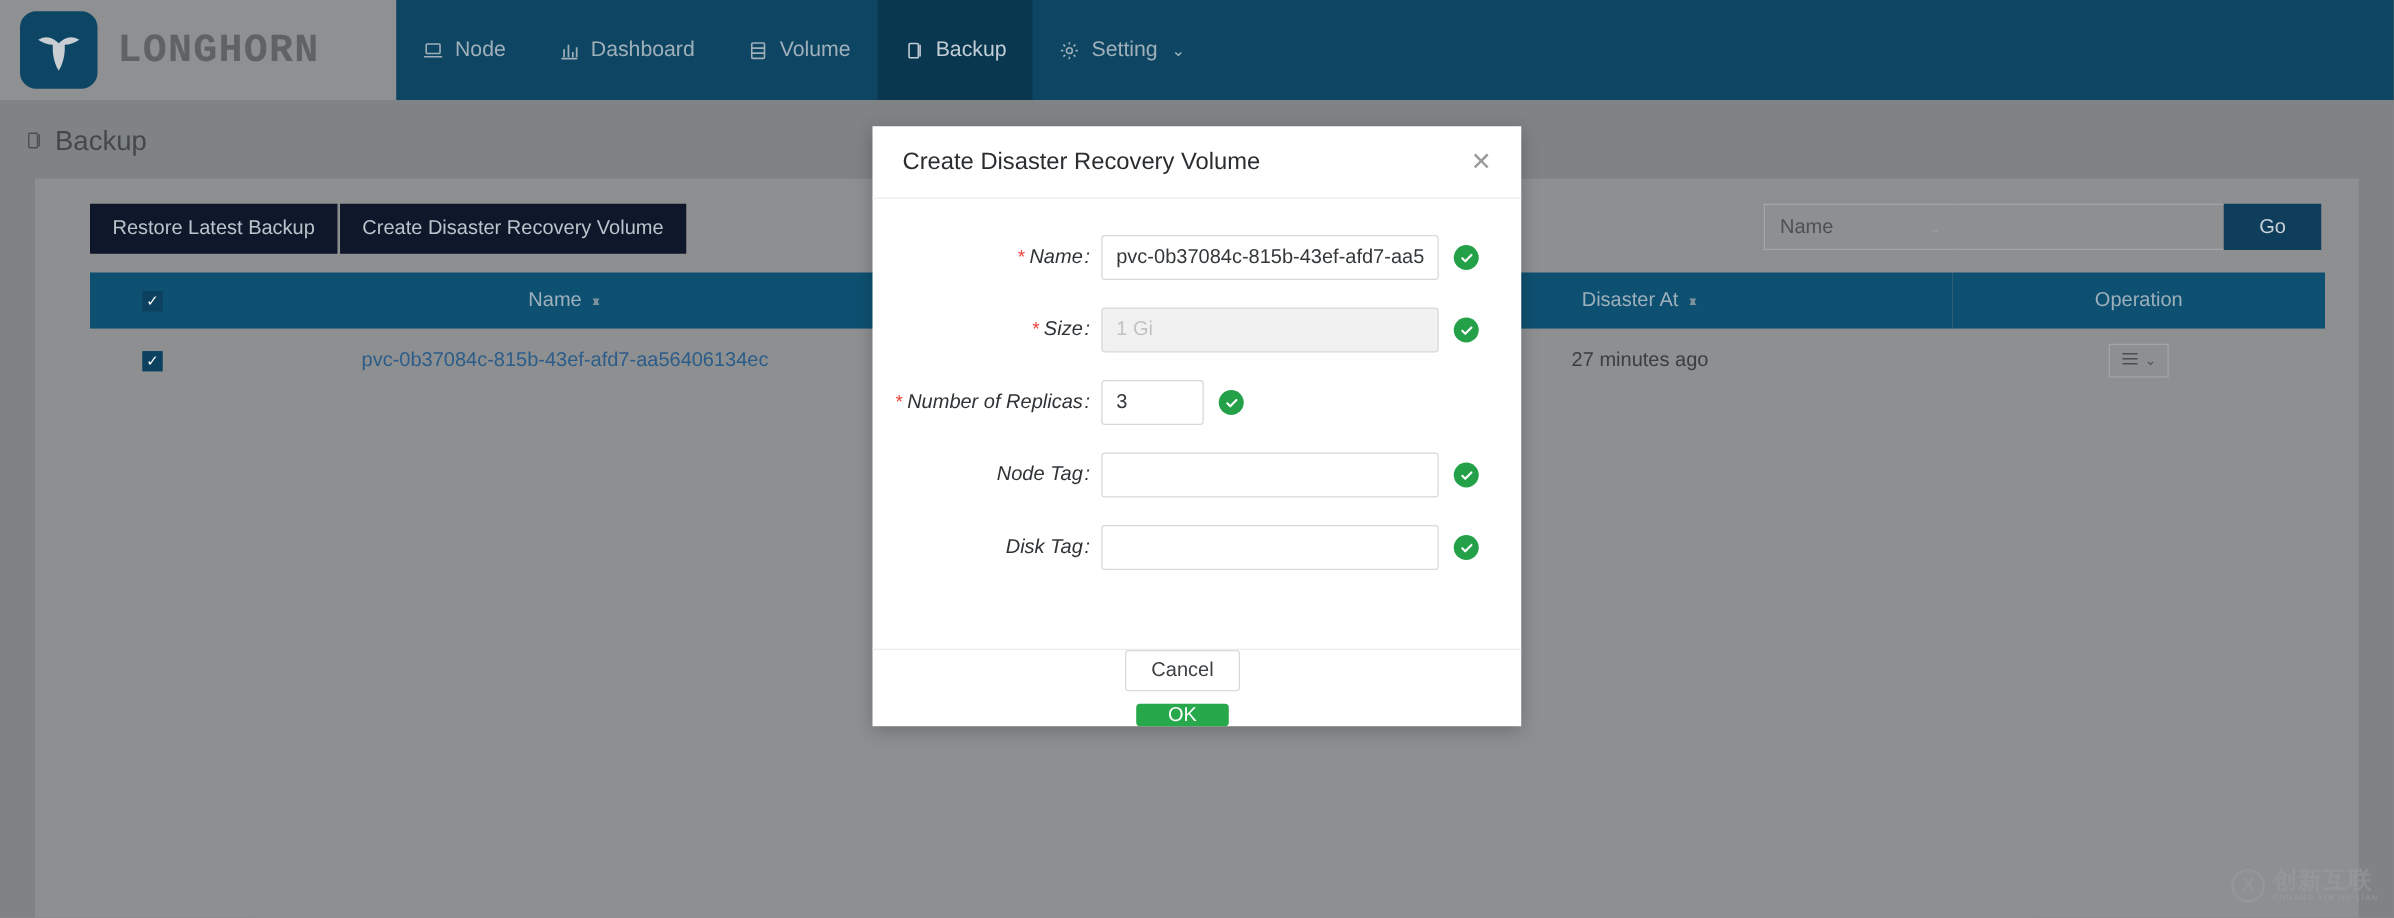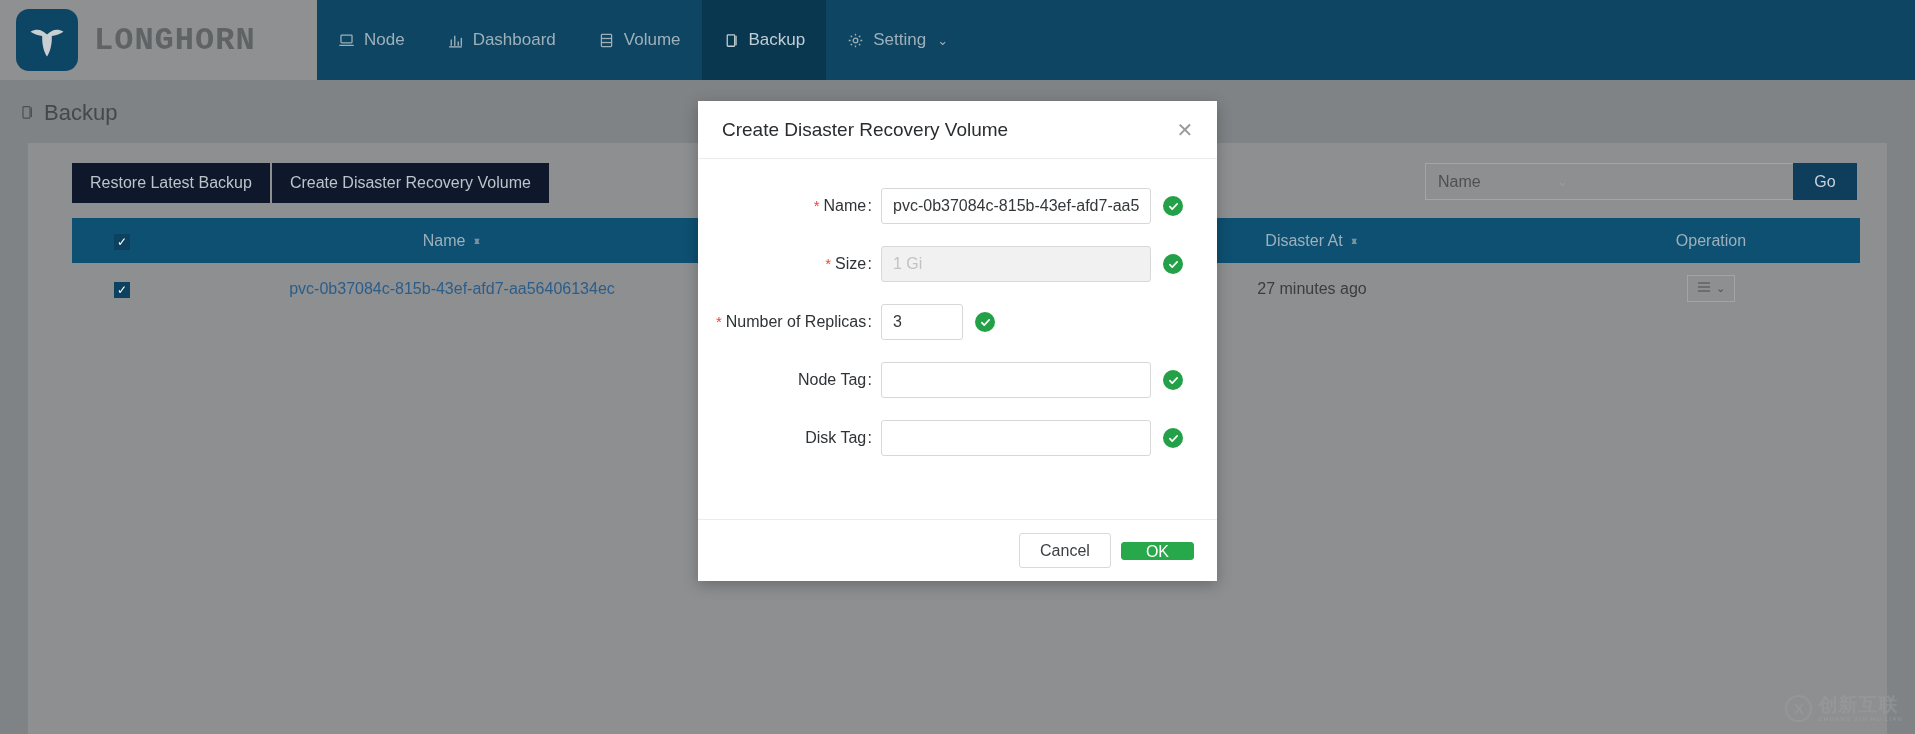--- a/index.html
+++ b/index.html
@@ -118,21 +118,21 @@
     background: #8d8f90;
     border: 1px solid #a3a5a6;
     border-left: none; border-right:none;
     outline: none;
     font-size: 16px;
     color: #2c3032;
     padding: 0 10px;
     font-family: "Liberation Sans", sans-serif;
   }
   .search-go {
-    width: 64px;
+    width: 78px;
     background: #0e3e5c;
     color: #c8d2d8;
     border: none;
     font-size: 16px;
     cursor: pointer;
     font-family: "Liberation Sans", sans-serif;
   }
 
   
   .tbl { width: 1788px; margin-left: 44px; border-collapse: collapse; table-layout: fixed; }
@@ -223,20 +223,21 @@
     display: flex; align-items: center;
     margin-bottom: 22px;
   }
   .form-label {
     width: 183px;
     text-align: right;
     font-size: 16px;
     color: #2f3336;
     padding-right: 9px;
     white-space: nowrap;
+    font-style: italic;
   }
   .req-star { color: #e8453c; margin-right: 4px; font-size: 15px; }
   .form-control { display:flex; align-items:center; gap: 12px; }
   .fld {
     height: 36px;
     border: 1px solid #d8d8d8;
     border-radius: 3px;
     font-size: 16px;
     color: #34383b;
     padding: 0 11px;
@@ -254,20 +255,21 @@
     display: inline-flex; align-items: center; justify-content: center;
     flex: none;
   }
   .ok-dot svg { width: 11px; height: 11px; display:block; }
   .modal-footer {
     height: 62px;
     border-top: 1px solid #ececec;
     display: flex; align-items: center; justify-content: flex-end;
     gap: 10px;
     padding-right: 23px;
+    flex-direction: column;
   }
   .btn-cancel {
     background: #ffffff;
     border: 1px solid #d9d9d9;
     border-radius: 3px;
     color: #3c4043;
     font-size: 16px;
     padding: 0 20px; height: 35px;
     cursor: pointer;
     font-family: "Liberation Sans", sans-serif;

